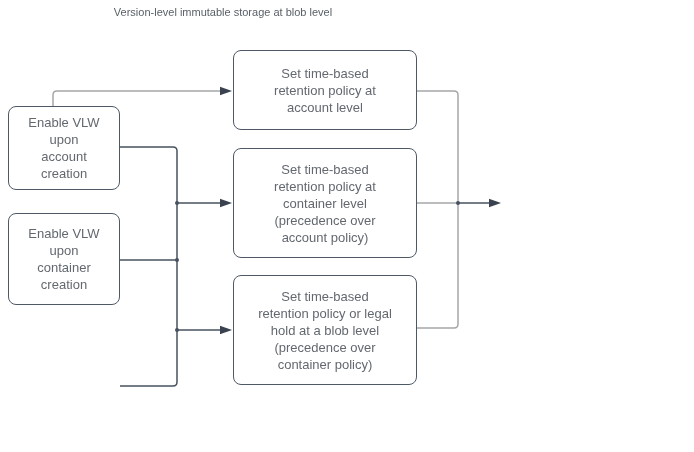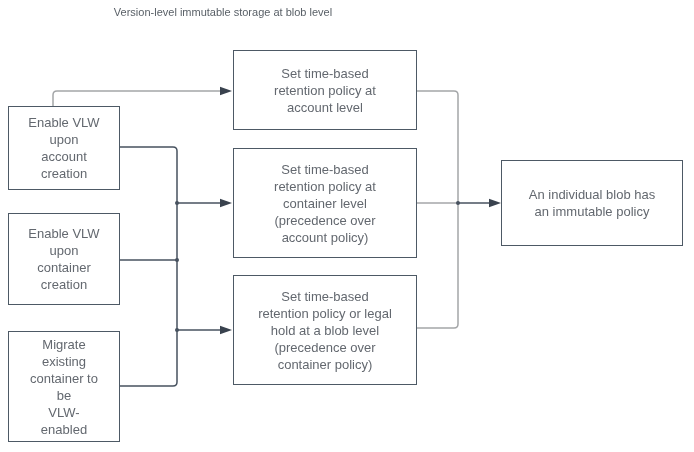--- a/index.html
+++ b/index.html
@@ -18,21 +18,21 @@
     width: 446px;
     text-align: center;
     font-size: 11px;
     color: #585f66;
   }
   .node {
     position: absolute;
     box-sizing: border-box;
     background: #ffffff;
     border: 1.3px solid #4d5965;
-    border-radius: 0;
+    border-radius: 8px;
     display: flex;
     align-items: center;
     justify-content: center;
     text-align: center;
     white-space: pre-line;
     color: #63686f;
     font-size: 13px;
     line-height: 17px;
     padding: 4px 18px;
     z-index: 2;
@@ -90,36 +90,29 @@
     <circle cx="458" cy="203" r="2" fill="#47525f"></circle>
   </svg>
 
   <div class="node n-left1">Enable VLW
 upon account
 creation</div>
   <div class="node n-left2">Enable VLW
 upon
 container
 creation</div>
-  <div class="node n-left3">Migrate
-existing
-container to
-be
-VLW-enabled</div>
 
   <div class="node n-mid1">Set time-based
 retention policy at
 account level</div>
   <div class="node n-mid2">Set time-based
 retention policy at
 container level
 (precedence over
 account policy)</div>
   <div class="node n-mid3">Set time-based
 retention policy or legal
 hold at a blob level
 (precedence over
 container policy)</div>
 
-  <div class="node n-right">An individual blob has
-an immutable policy</div>
 
 </div>
 
 </body></html>

